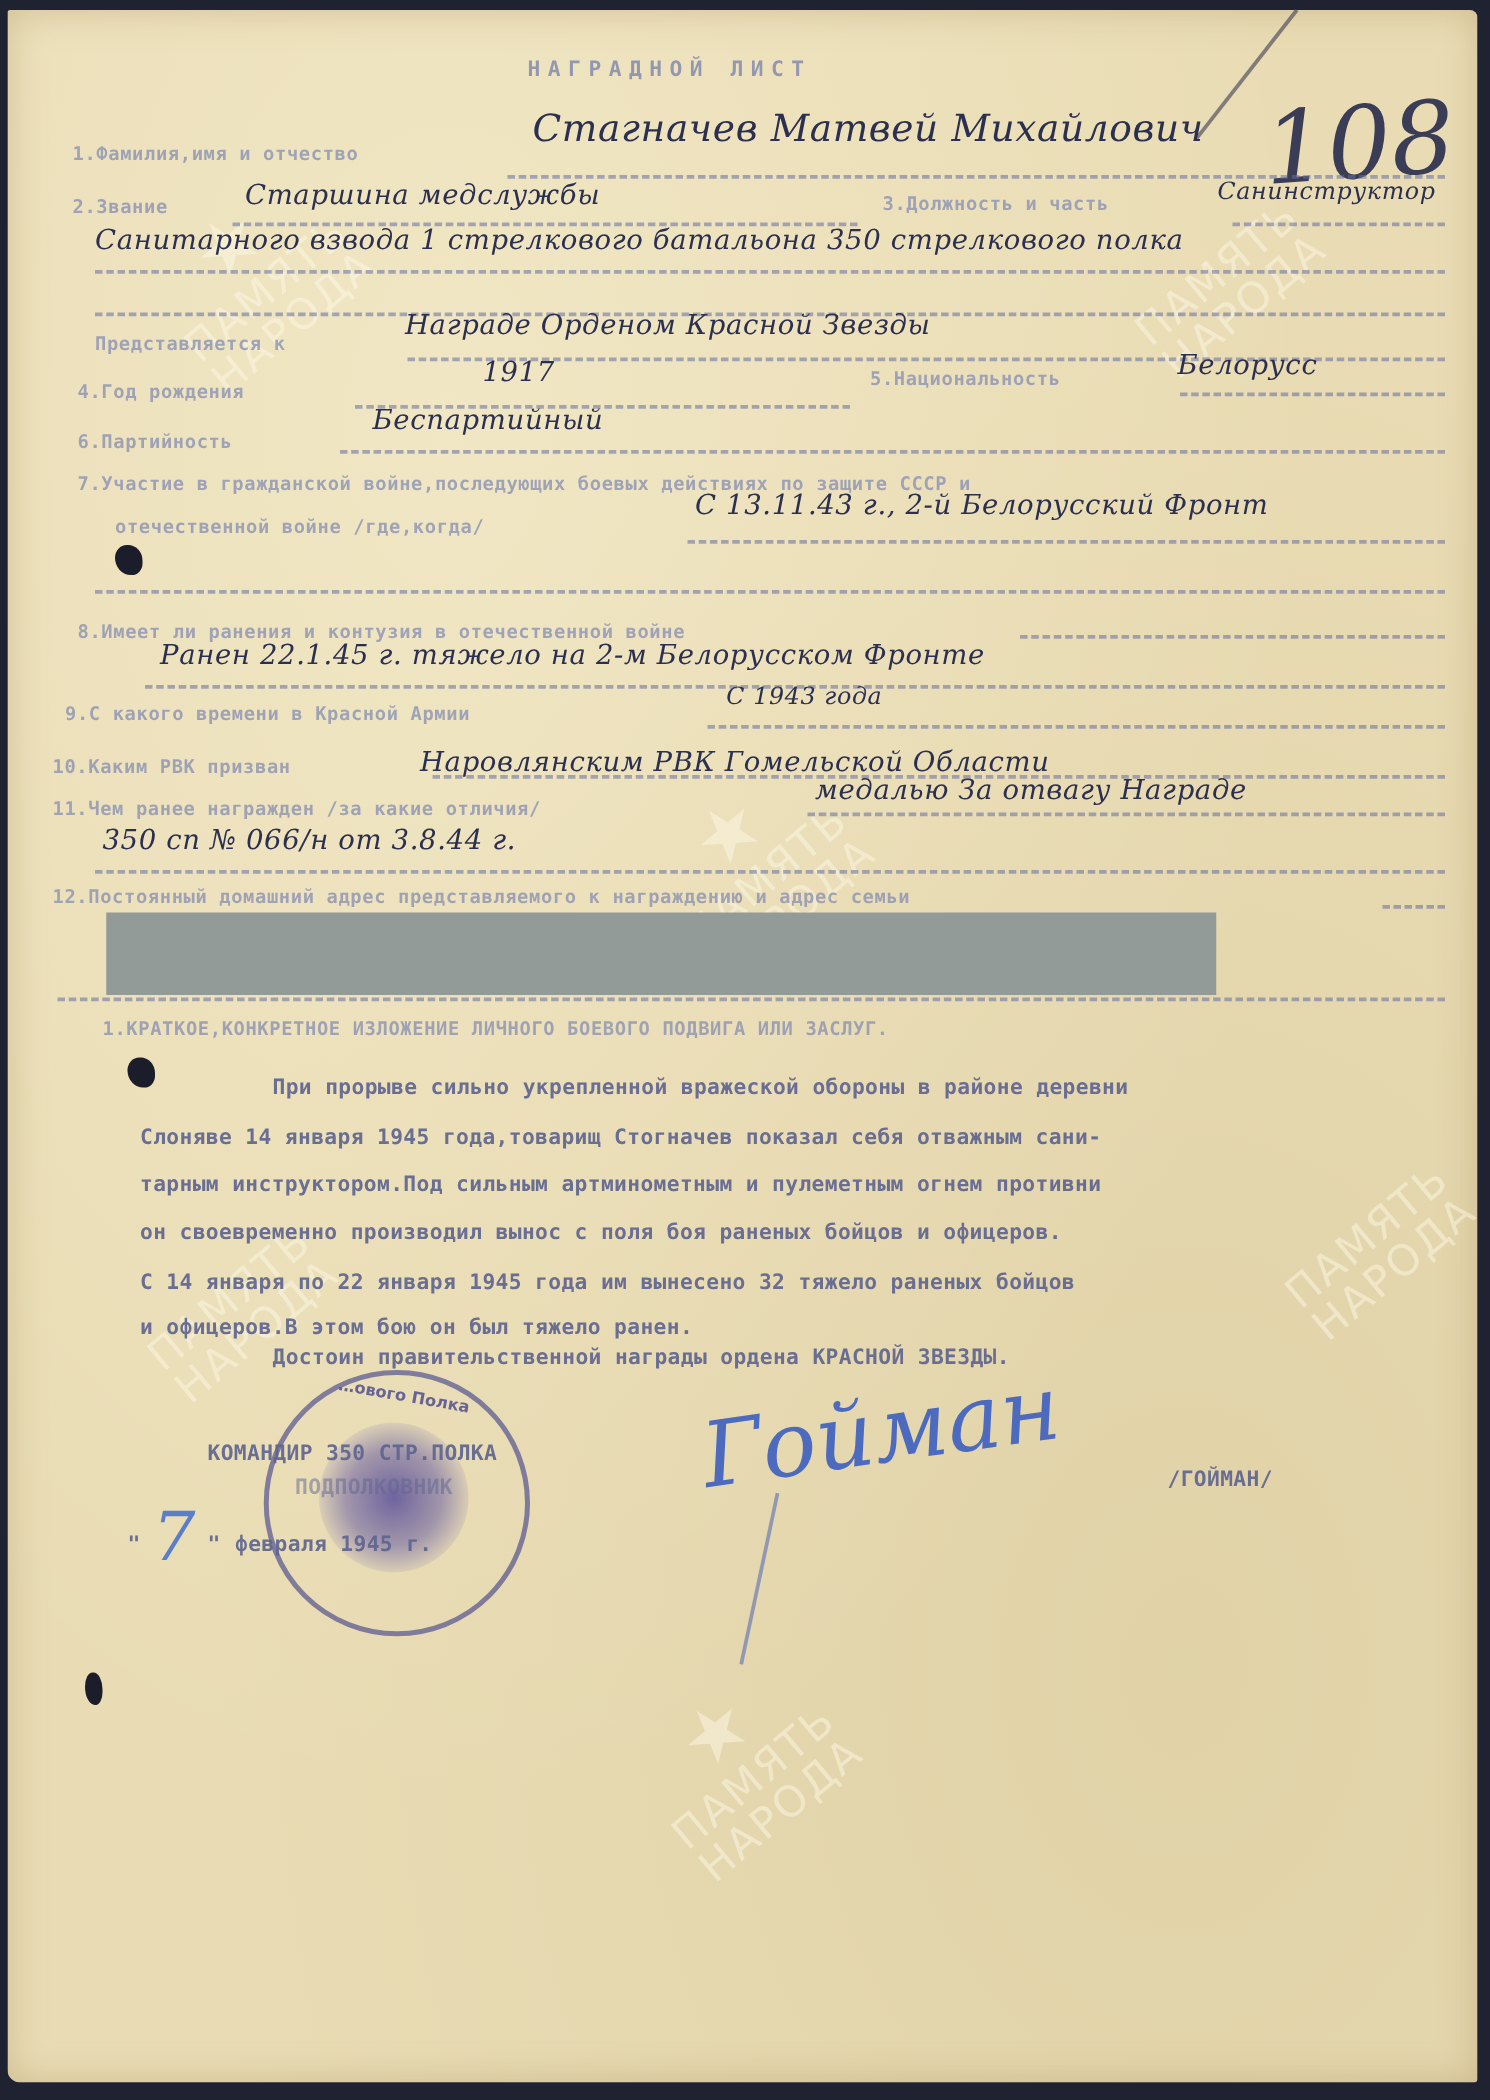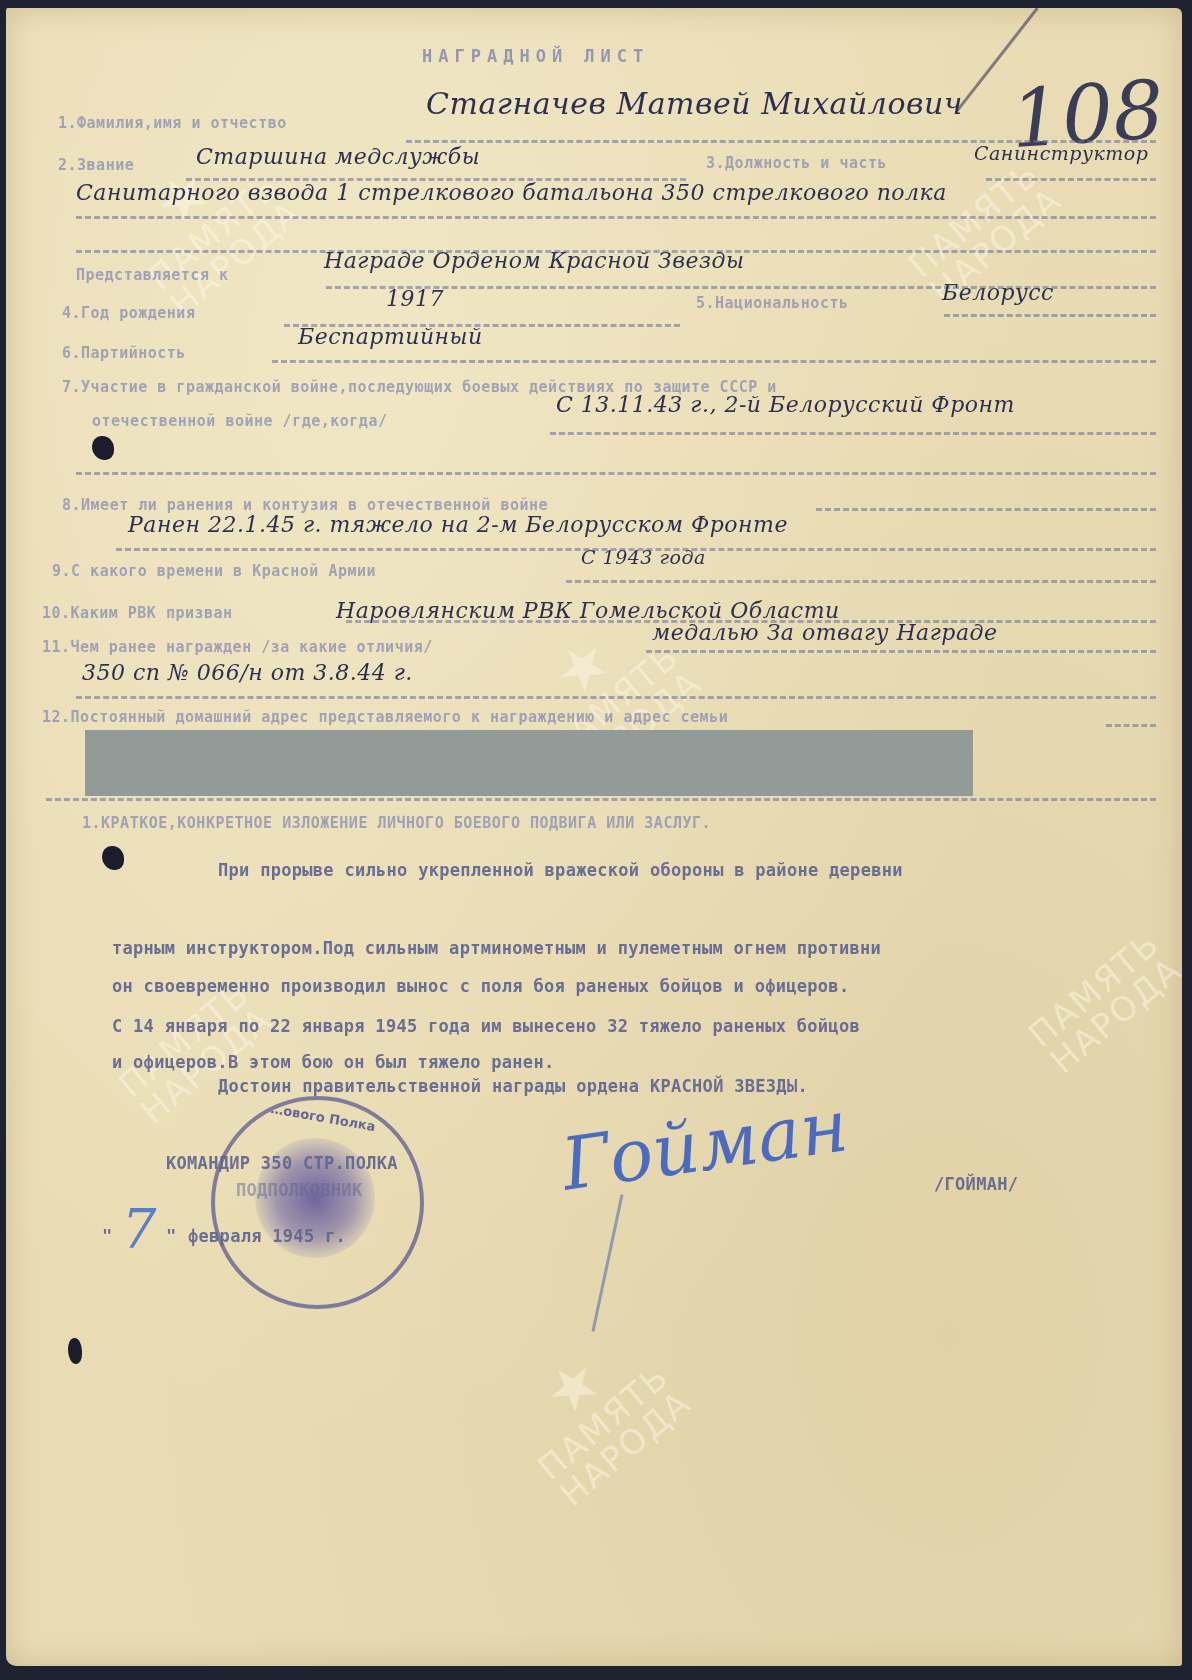--- a/index.html
+++ b/index.html
@@ -168,20 +168,21 @@
   <div class="line" style="left:70px;top:688px;width:1080px;"></div>
 
   <div class="typed" style="left:36px;top:700px;">12.Постоянный домашний адрес представляемого к награждению и адрес семьи</div>
   <div class="line" style="left:1100px;top:716px;width:50px;"></div>
   <div class="redact"></div>
   <div class="line" style="left:40px;top:790px;width:1110px;"></div>
 
   <div class="typed" style="left:76px;top:806px;">1.КРАТКОЕ,КОНКРЕТНОЕ ИЗЛОЖЕНИЕ ЛИЧНОГО БОЕВОГО ПОДВИГА ИЛИ ЗАСЛУГ.</div>
 
   <div class="typed body-text" style="left:212px;top:852px;">При прорыве сильно укрепленной вражеской обороны в районе деревни</div>
+  <div class="typed body-text" style="left:106px;top:892px;">Слоняве 14 января 1945 года,товарищ Стогначев показал себя отважным сани-</div>
   <div class="typed body-text" style="left:106px;top:930px;">тарным инструктором.Под сильным артминометным и пулеметным огнем противни</div>
   <div class="typed body-text" style="left:106px;top:968px;">он своевременно производил вынос с поля боя раненых бойцов и офицеров.</div>
   <div class="typed body-text" style="left:106px;top:1008px;">С 14 января по 22 января 1945 года им вынесено 32 тяжело раненых бойцов</div>
   <div class="typed body-text" style="left:106px;top:1044px;">и офицеров.В этом бою он был тяжело ранен.</div>
   <div class="typed body-text" style="left:212px;top:1068px;">Достоин правительственной награды ордена КРАСНОЙ ЗВЕЗДЫ.</div>
 
   <div class="stamp">
     <div class="stamp-text">…ового Полка</div>
     <div class="stamp-inner"></div>
   </div>

